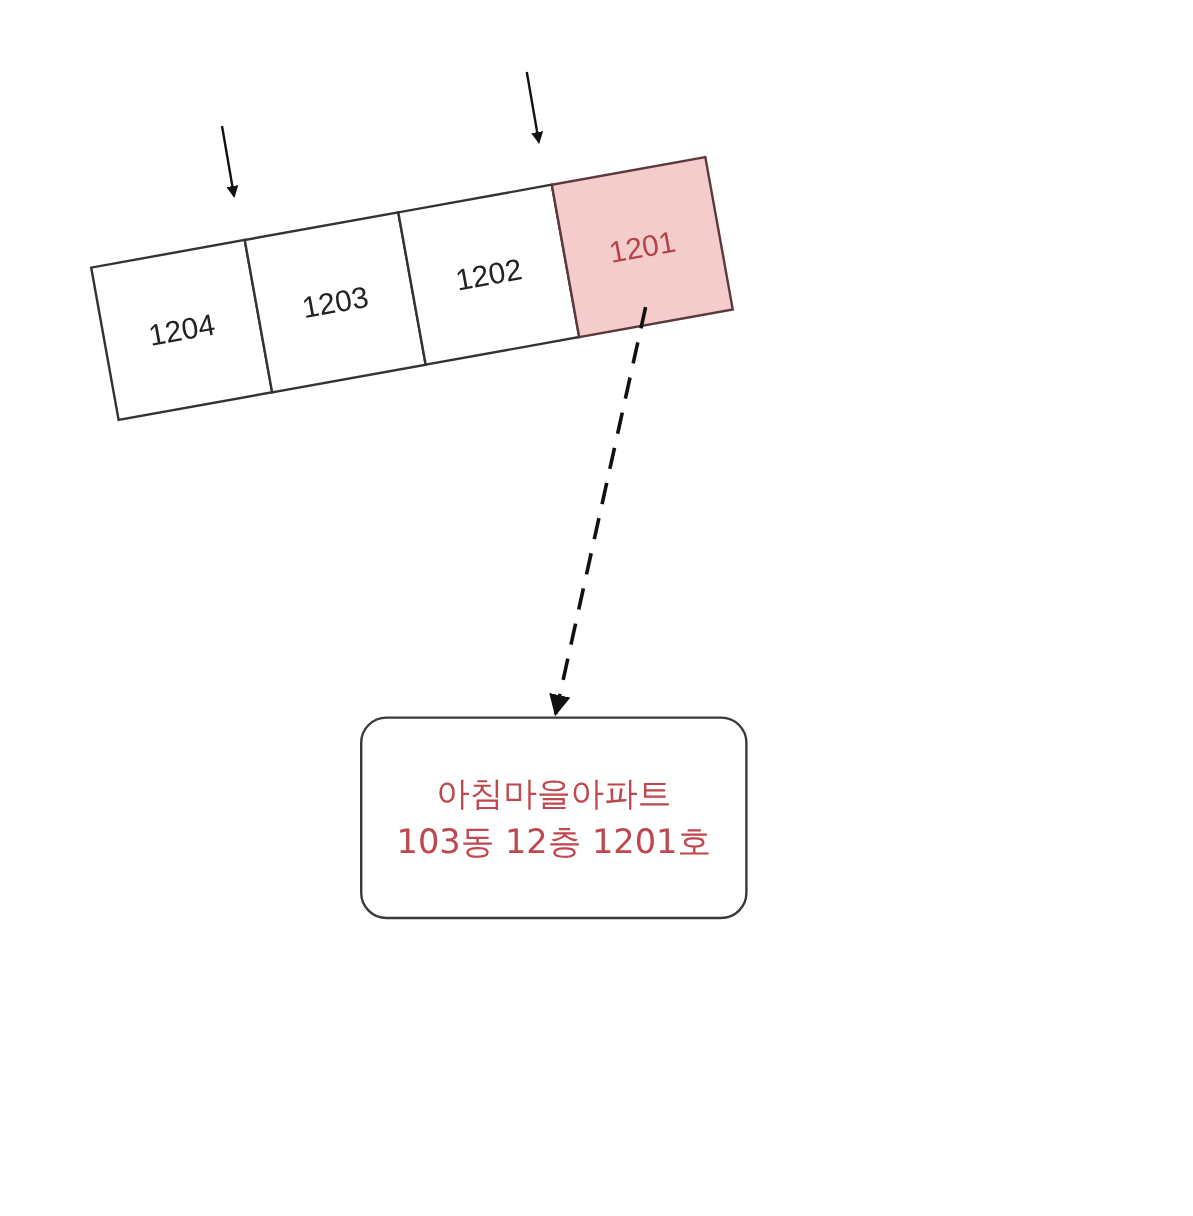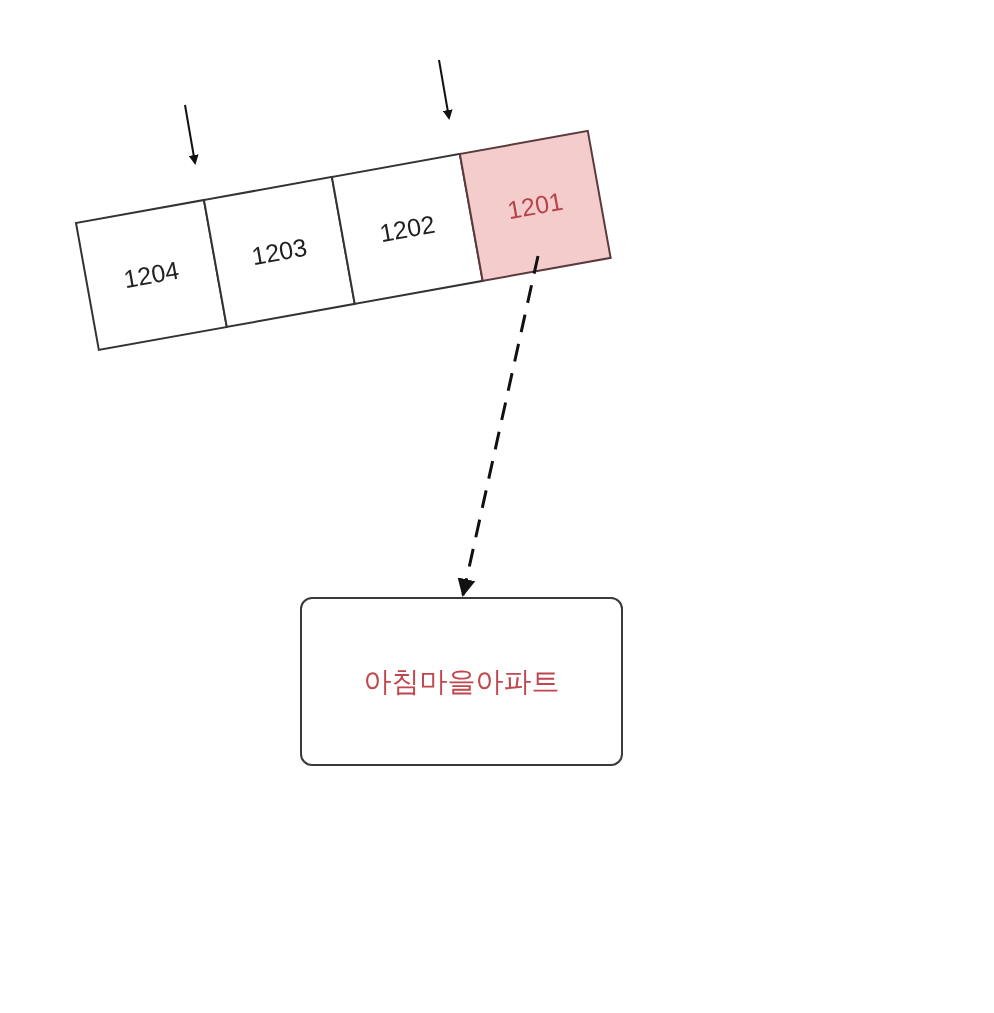--- a/index.html
+++ b/index.html
@@ -2,21 +2,21 @@
 <html><head>
   <meta charset="utf-8">
   <style>
     html, body { margin: 0; padding: 0; background: #ffffff; }
     body { width: 994px; height: 1013px; position: relative; overflow: hidden;
            font-family: "Liberation Sans", "DejaVu Sans", sans-serif; }
     #canvas { position: absolute; left: 0; top: 0; }
     .cell-label { font-family: "Liberation Sans", "DejaVu Sans", sans-serif; font-size: 25px; }
     .addr-box {
       position: absolute; left: 300px; top: 597px; width: 319px; height: 165px;
-      border: 2.5px solid #3a3a3a; border-radius: 12px; background: #fff;
+      border: 2.5px solid #3a3a3a; border-radius: 22px; background: #fff;
       display: flex; flex-direction: column; align-items: center; justify-content: center;
       color: #c0474d; font-size: 28px; line-height: 40px;
       font-family: "DejaVu Sans", "Liberation Sans", sans-serif;
     }
     .addr-line { white-space: nowrap; }
   </style>
 </head>
 <body>
 
 <svg id="canvas" width="994" height="1013" viewBox="0 0 994 1013" xmlns="http://www.w3.org/2000/svg">
@@ -49,13 +49,14 @@
   </g>
 
   <line x1="185" y1="105" x2="195" y2="163" stroke="#111" stroke-width="2" marker-end="url(#arrowhead)"></line>
   <line x1="439" y1="60" x2="449" y2="118" stroke="#111" stroke-width="2" marker-end="url(#arrowhead)"></line>
 
   <line x1="538" y1="256" x2="463" y2="595" stroke="#111" stroke-width="3" stroke-dasharray="18,12" marker-end="url(#arrowhead-big)"></line>
 </svg>
 
 <div class="addr-box">
   <div class="addr-line">아침마을아파트</div>
+  <div class="addr-line">103동 12층 1201호</div>
 </div>
 
 </body></html>

